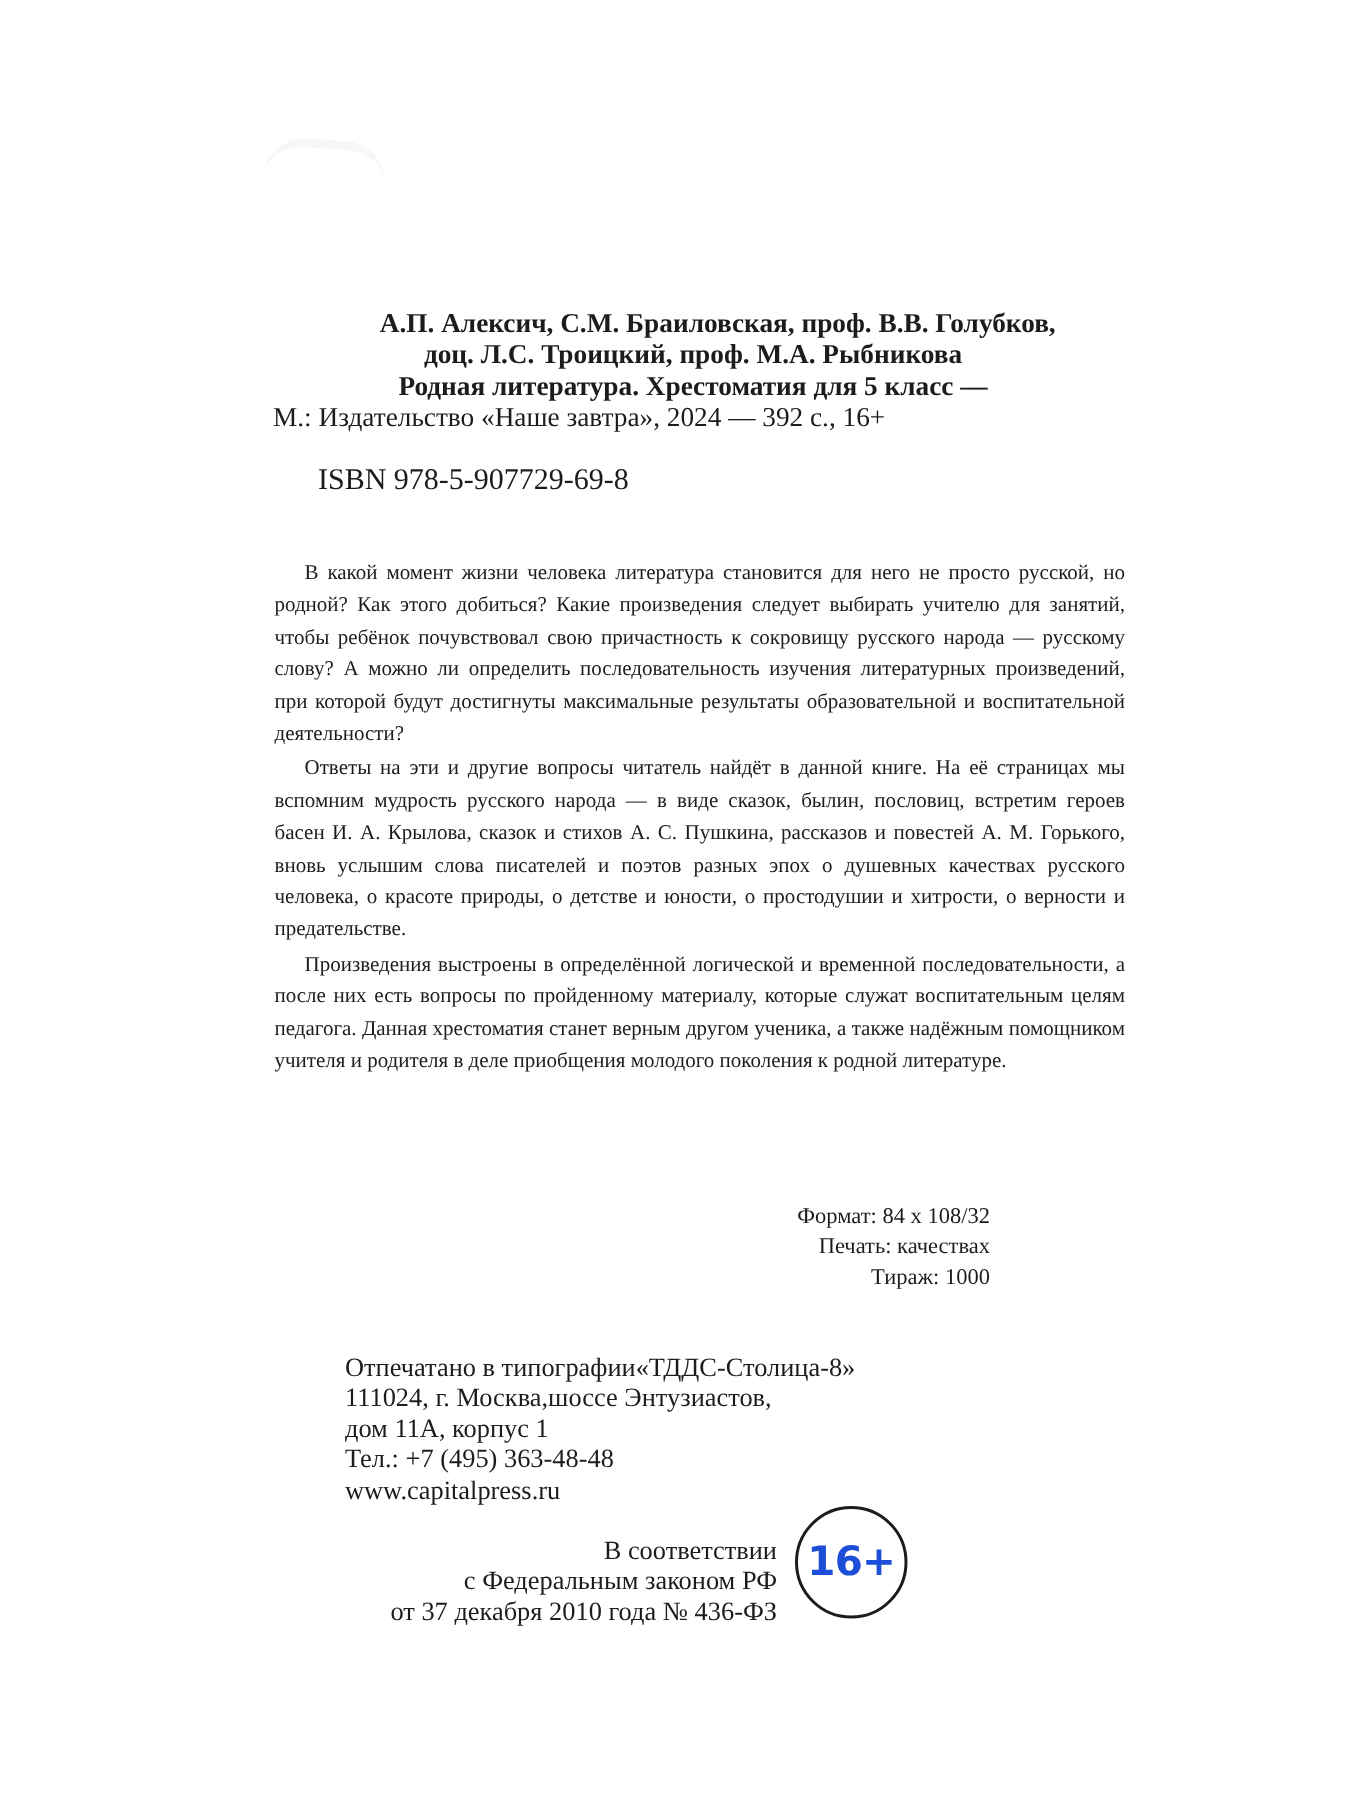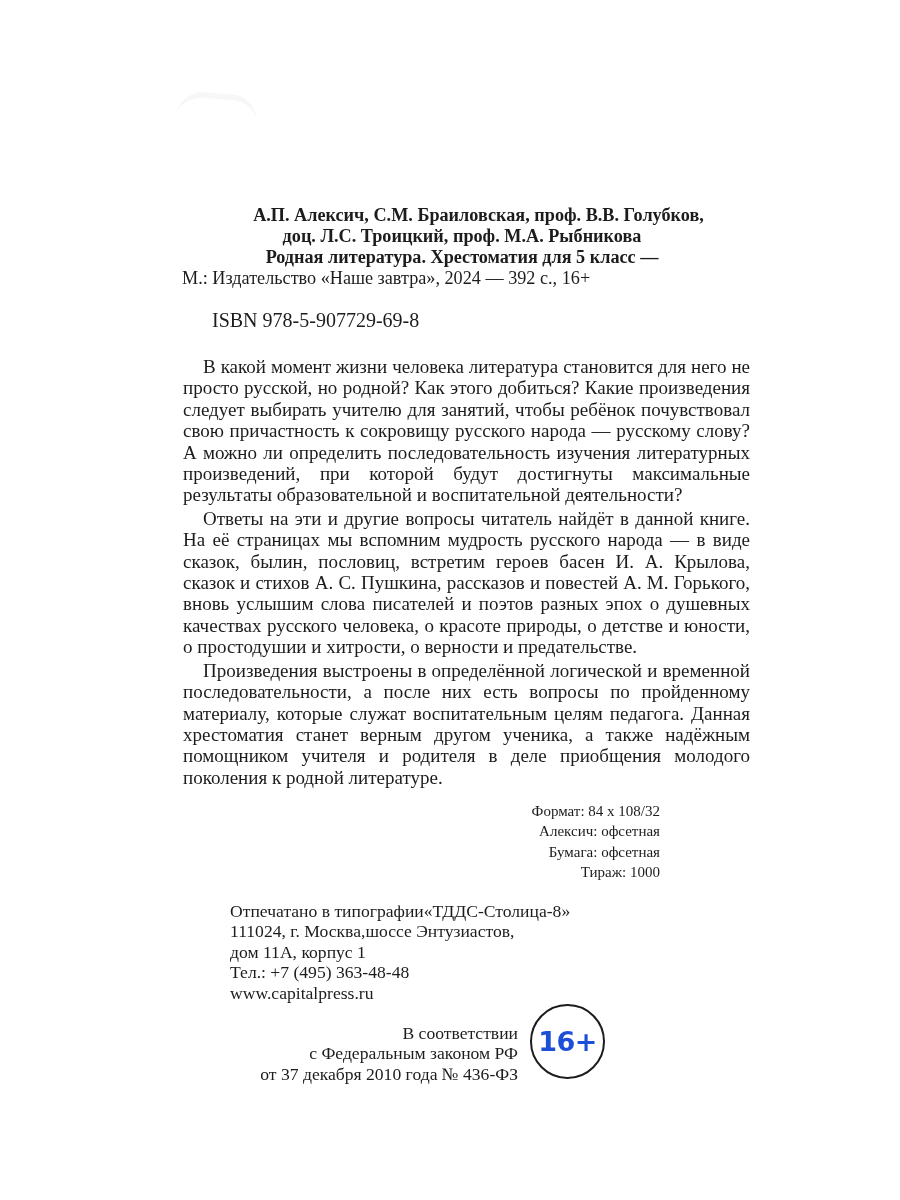--- a/index.html
+++ b/index.html
@@ -52,23 +52,23 @@
       top: 310px;
       font-size: 20px;
       line-height: 21px;
       white-space: nowrap;
     }
 
     
     .annotation {
       position: absolute;
       left: 183px;
-      top: 356px;
+      top: 372px;
       width: 567px;
-      font-size: 19px;
+      font-size: 14px;
       line-height: 21.4px;
     }
     .annotation p {
       margin: 0 0 2px 0;
       text-indent: 20px;
       text-align: justify;
       hyphens: manual;
     }
 
     
@@ -139,22 +139,21 @@
   <div class="isbn">ISBN 978-5-907729-69-8</div>
 
   <div class="annotation">
     <p>В какой момент жизни человека литература становится для него не про­сто русской, но родной? Как этого добиться? Какие произведения следует выбирать учителю для занятий, чтобы ребёнок почувствовал свою при­частность к сокровищу русского народа — русскому слову? А можно ли определить последовательность изучения литературных произведений, при которой будут достигнуты максимальные результаты образователь­ной и воспитательной деятельности?</p>
     <p>Ответы на эти и другие вопросы читатель найдёт в данной книге. На её страницах мы вспомним мудрость русского народа — в виде сказок, бы­лин, пословиц, встретим героев басен И. А. Крылова, сказок и стихов А. С. Пушкина, рассказов и повестей А. М. Горького, вновь услышим слова писателей и поэтов разных эпох о душевных качествах русского человека, о красоте природы, о детстве и юности, о простодушии и хитрости, о вер­ности и предательстве.</p>
     <p>Произведения выстроены в определённой логической и временной по­следовательности, а после них есть вопросы по пройденному материалу, которые служат воспитательным целям педагога. Данная хрестоматия станет верным другом ученика, а также надёжным помощником учителя и родителя в деле приобщения молодого поколения к родной литературе.</p>
   </div>
 
   <div class="specs">
     <div>Формат: 84 x 108/32</div>
-    <div>Алексич: офсетная</div>
-    <div>Бумага: офсетная</div>
+    <div>Печать: качествах</div>
     <div>Тираж: 1000</div>
   </div>
 
   <div class="printer">
     <div>Отпечатано в типографии«ТДДС-Столица-8»</div>
     <div>111024, г. Москва,шоссе Энтузиастов,</div>
     <div>дом 11А, корпус 1</div>
     <div>Тел.: +7 (495) 363-48-48</div>
     <div>www.capitalpress.ru</div>
   </div>

